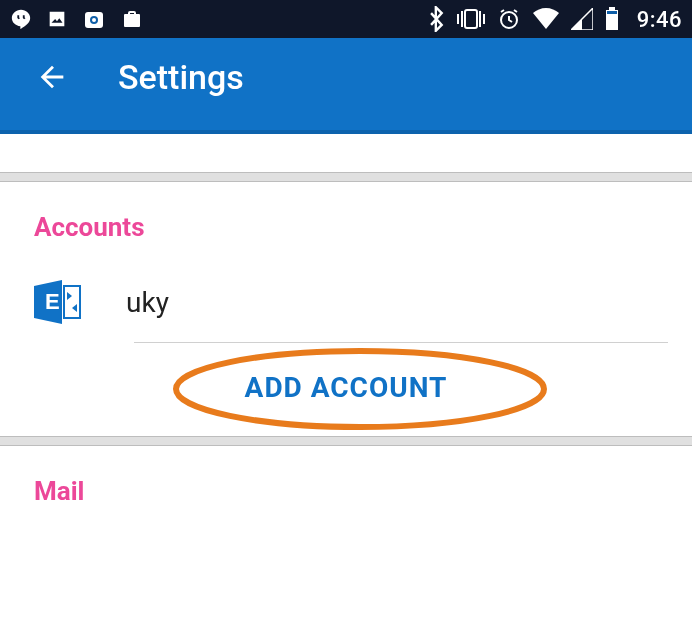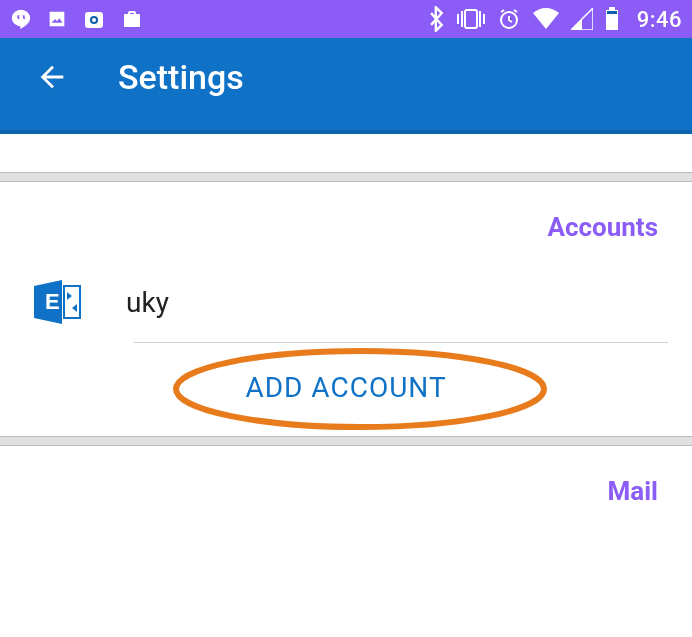--- a/index.html
+++ b/index.html
@@ -7,21 +7,21 @@
     width: 692px;
     height: 637px;
     font-family: Roboto, "Helvetica Neue", Arial, sans-serif;
     background: #fff;
     overflow: hidden;
   }
 
   
   .status-bar {
     height: 38px;
-    background: #8b5cf6;
+    background: #0f172a;
     color: #fff;
     display: flex;
     align-items: center;
     padding: 0 10px;
   }
   .status-left { display: flex; align-items: center; gap: 14px; }
   .status-right { margin-left: auto; display: flex; align-items: center; gap: 12px; }
   .status-icon svg { display: block; }
   .clock { font-size: 22px; font-weight: 500; letter-spacing: 0.5px; margin-left: 6px; }
 
@@ -42,25 +42,24 @@
   .spacer-white { height: 38px; background:#fff; }
   .divider-thick {
     height: 10px;
     background: #e0e0e0;
     border-top: 1px solid #bdbdbd;
     border-bottom: 1px solid #bdbdbd;
   }
 
   
   .section-header {
-    color: #8b5cf6;
+    color: #ec4899;
     font-size: 26px;
     font-weight: 700;
     padding: 30px 34px 28px 34px;
-    text-align: right;
   }
 
   
   .account-row {
     display: flex;
     align-items: center;
     padding: 10px 34px 18px 34px;
     cursor: pointer;
   }
   .exchange-icon { width: 56px; display:flex; justify-content:flex-start; }
@@ -76,21 +75,21 @@
   
   .add-account {
     margin: 20px 0 24px 0;
     text-align: center;
     position: relative;
   }
   .add-account-txt {
     display: inline-block;
     color: #1072c6;
     font-size: 28px;
-    font-weight: 400;
+    font-weight: 700;
     letter-spacing: 1px;
     padding: 8px 30px;
     cursor: pointer;
   }
   .annotation-ellipse {
     position: absolute;
     left: 170px;
     top: -18px;
     width: 380px;
     height: 88px;

